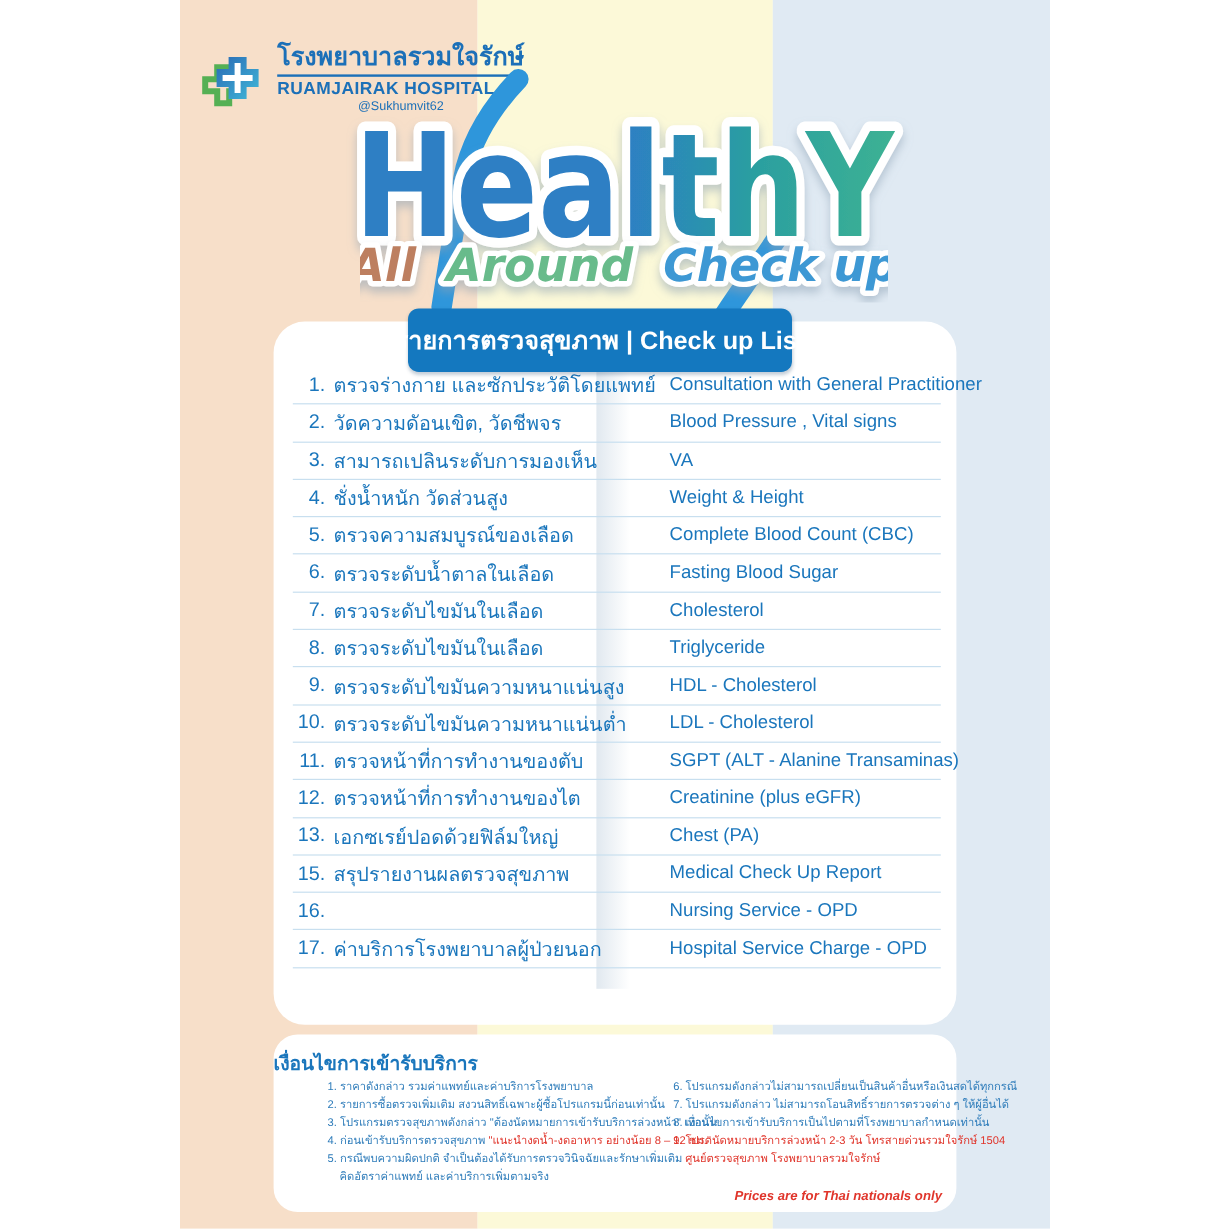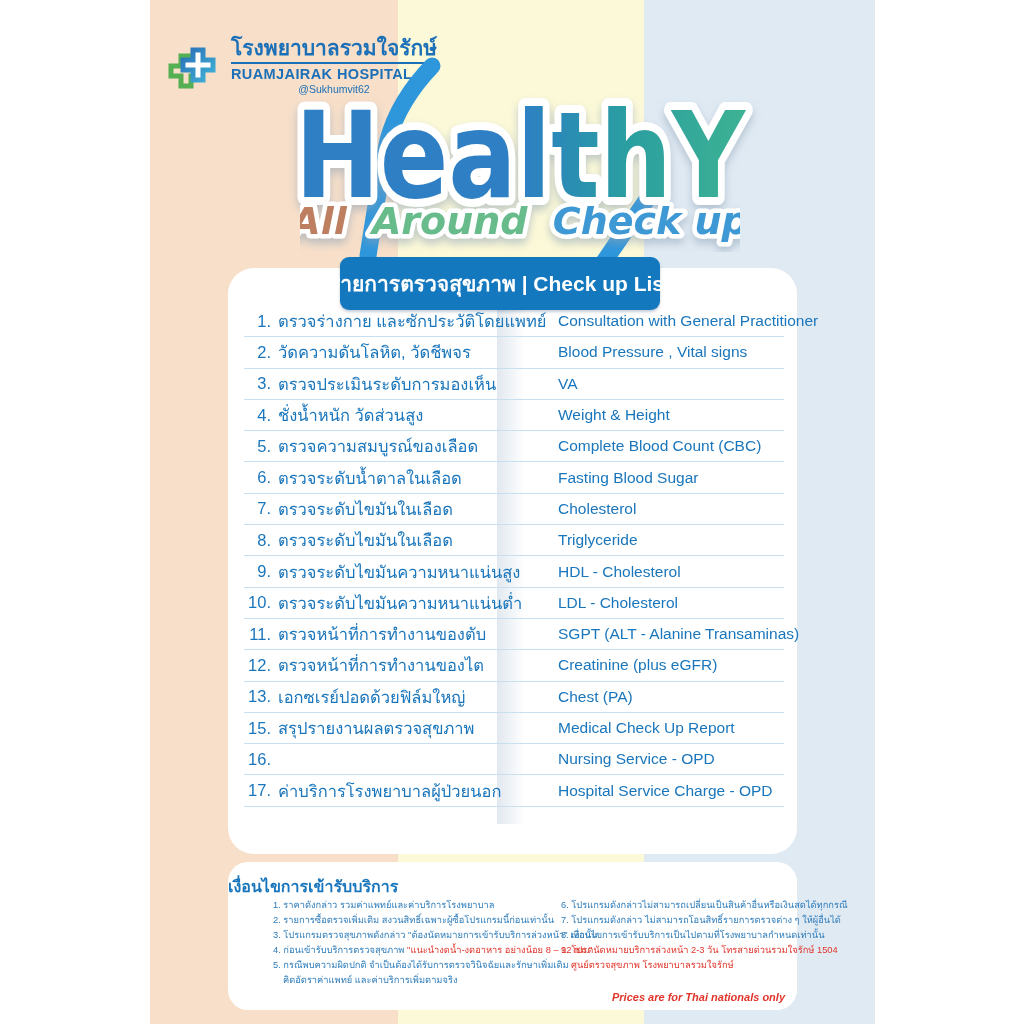--- a/index.html
+++ b/index.html
@@ -128,26 +128,26 @@
 <div class="card checkup-card">
   <div class="col-divider"></div>
   <div class="rows">
       <div class="row">
         <span class="no">1.</span>
         <span class="th">ตรวจร่างกาย และซักประวัติโดยแพทย์</span>
         <span class="en">Consultation with General Practitioner</span>
       </div>
       <div class="row">
         <span class="no">2.</span>
-        <span class="th">วัดความดันโลหิต, วัดชีพจร</span>
+        <span class="th">วัดความดัอนเขิต, วัดชีพจร</span>
         <span class="en">Blood Pressure , Vital signs</span>
       </div>
       <div class="row">
         <span class="no">3.</span>
-        <span class="th">ตรวจประเมินระดับการมองเห็น</span>
+        <span class="th">สามารถเปลินระดับการมองเห็น</span>
         <span class="en">VA</span>
       </div>
       <div class="row">
         <span class="no">4.</span>
         <span class="th">ชั่งน้ำหนัก วัดส่วนสูง</span>
         <span class="en">Weight &amp; Height</span>
       </div>
       <div class="row">
         <span class="no">5.</span>
         <span class="th">ตรวจความสมบูรณ์ของเลือด</span>

